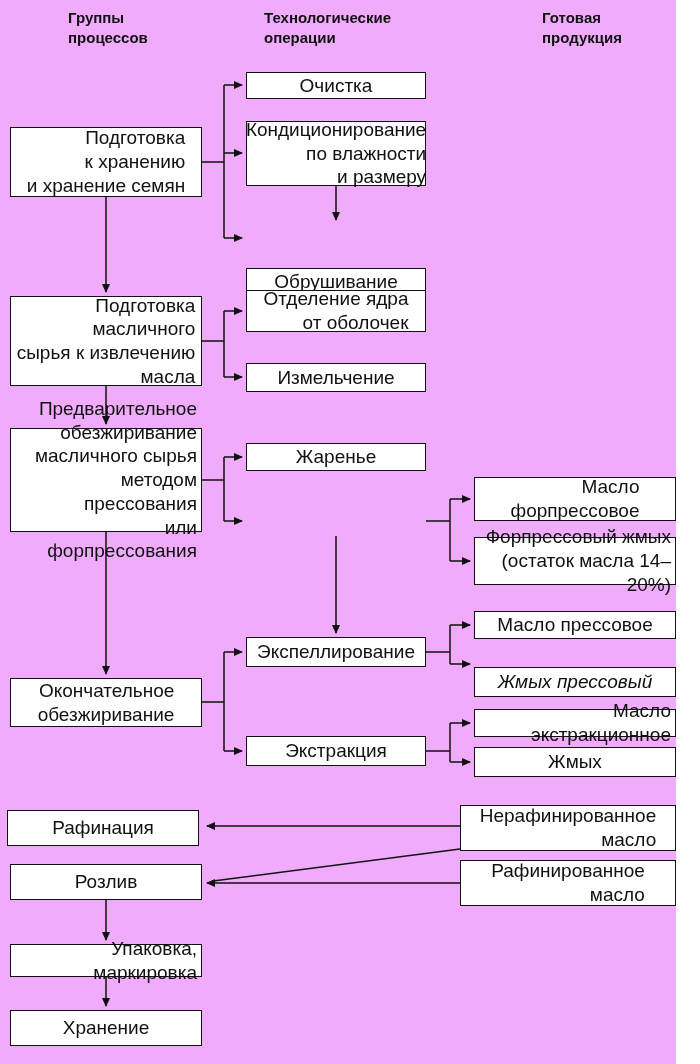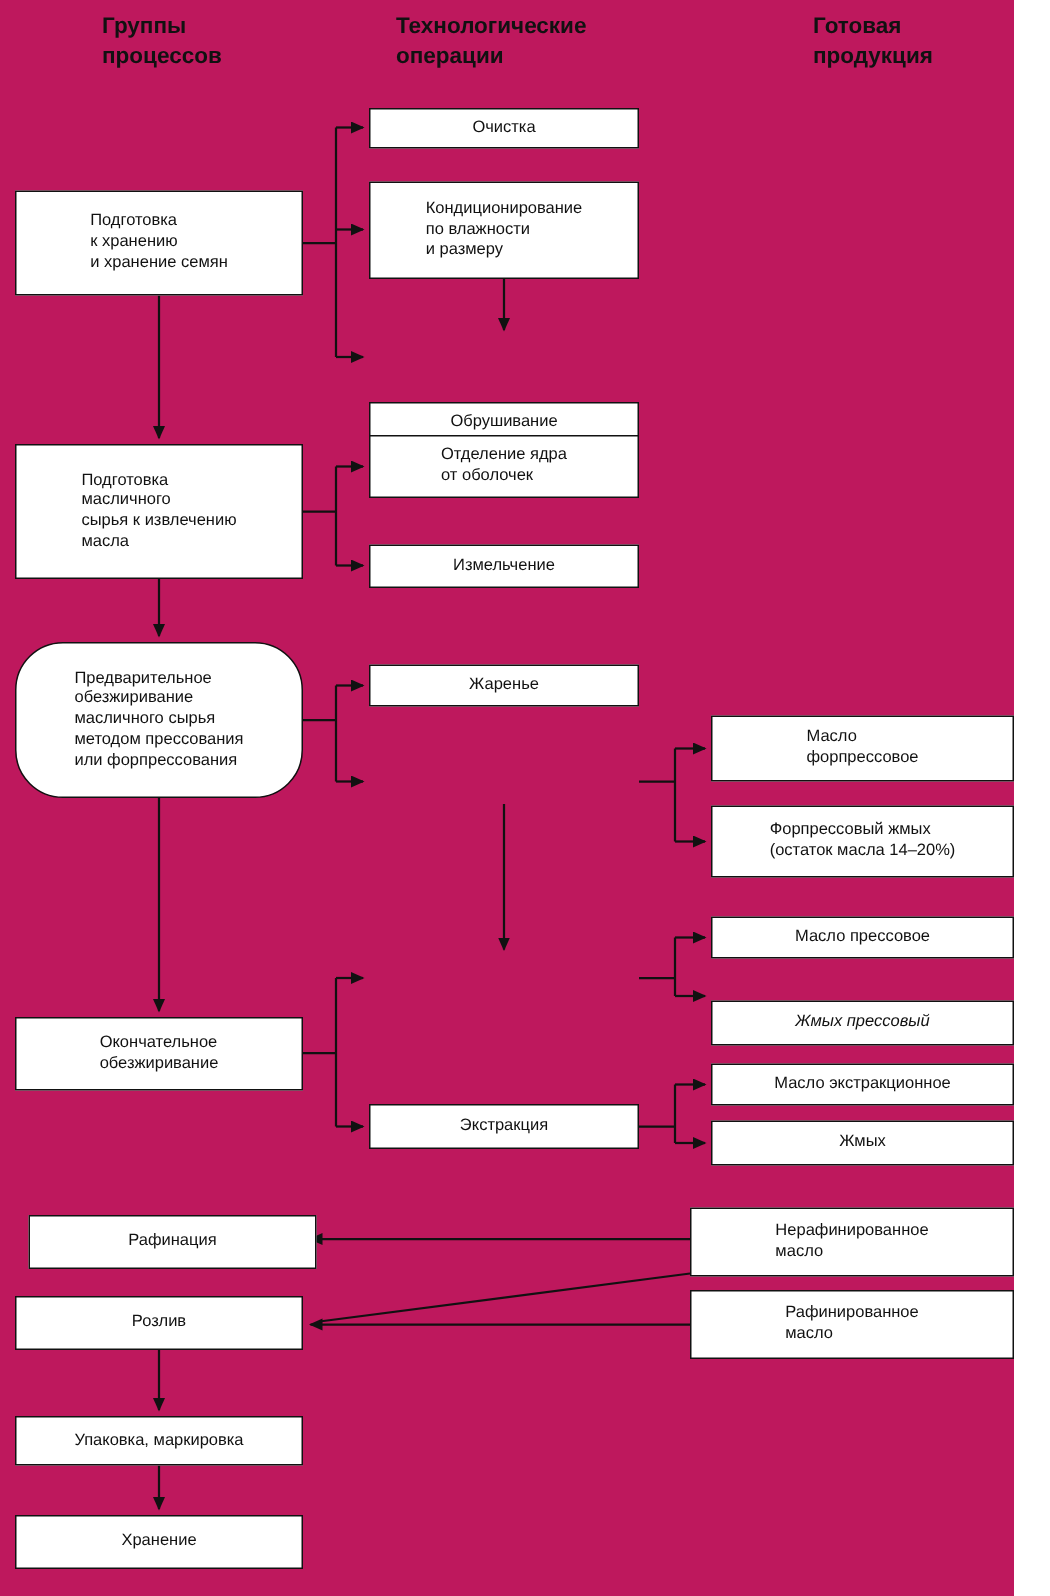--- a/index.html
+++ b/index.html
@@ -1,25 +1,25 @@
 <!DOCTYPE html>
 <html><head>
 <meta charset="utf-8">
 <style>
   html,body{margin:0;padding:0;background:#fff;}
   .canvas{
-    position:relative;width:676px;height:1064px;background:#be185d;
+    position:relative;width:676px;height:1064px;background:#f0abfc;
     font-family:"Liberation Sans",sans-serif;color:#111;overflow:hidden;
   }
   svg.connectors{position:absolute;left:0;top:0;width:700px;height:1064px;}
   .box{
     position:absolute;box-sizing:border-box;
     display:flex;align-items:center;justify-content:center;
-    text-align:left;border:1.6px solid #111;background:#fff;
-    white-space:pre-line;font-size:11px;line-height:1.25;
+    text-align:right;border:1.6px solid #111;background:#fff;
+    white-space:pre-line;font-size:19px;line-height:1.25;
     padding:2px 4px;
   }
   .hdr{
     position:absolute;font-weight:bold;font-size:15px;
     white-space:pre-line;line-height:1.35;
   }
 </style>
 </head>
 <body>
 
@@ -97,41 +97,42 @@
   <div class="hdr" style="left:542px;top:8px;">Готовая
 продукция</div>
 
   <div class="box" style="left:10px;top:127px;width:192px;height:70px;">Подготовка
 к хранению
 и хранение семян</div>
   <div class="box" style="left:10px;top:296px;width:192px;height:90px;">Подготовка
 масличного
 сырья к извлечению
 масла</div>
-  <div class="box" style="left:10px;top:428px;width:192px;height:104px;border-radius:32px;">Предварительное
+  <div class="box" style="left:10px;top:428px;width:192px;height:104px;">Предварительное
 обезжиривание
 масличного сырья
 методом прессования
 или форпрессования</div>
   <div class="box" style="left:10px;top:678px;width:192px;height:49px;">Окончательное
 обезжиривание</div>
-  <div class="box" style="left:19px;top:810px;width:192px;height:36px;">Рафинация</div>
+  <div class="box" style="left:7px;top:810px;width:192px;height:36px;">Рафинация</div>
   <div class="box" style="left:10px;top:864px;width:192px;height:36px;">Розлив</div>
   <div class="box" style="left:10px;top:944px;width:192px;height:33px;">Упаковка, маркировка</div>
   <div class="box" style="left:10px;top:1010px;width:192px;height:36px;">Хранение</div>
 
   <div class="box" style="left:246px;top:72px;width:180px;height:27px;">Очистка</div>
   <div class="box" style="left:246px;top:121px;width:180px;height:65px;">Кондиционирование
 по влажности
 и размеру</div>
   <div class="box" style="left:246px;top:224px;width:180px;height:28px;margin-top:44px;">Обрушивание</div>
   <div class="box" style="left:246px;top:290px;width:180px;height:42px;">Отделение ядра
 от оболочек</div>
   <div class="box" style="left:246px;top:363px;width:180px;height:29px;">Измельчение</div>
   <div class="box" style="left:246px;top:443px;width:180px;height:28px;">Жаренье</div>
+  <div class="box" style="left:246px;top:637px;width:180px;height:30px;">Экспеллирование</div>
   <div class="box" style="left:246px;top:736px;width:180px;height:30px;">Экстракция</div>
 
   <div class="box" style="left:474px;top:477px;width:202px;height:44px;">Масло
 форпрессовое</div>
   <div class="box" style="left:474px;top:537px;width:202px;height:48px;">Форпрессовый жмых
 (остаток масла 14–20%)</div>
   <div class="box" style="left:474px;top:611px;width:202px;height:28px;">Масло прессовое</div>
   <div class="box" style="left:474px;top:667px;width:202px;height:30px;font-style:italic;">Жмых прессовый</div>
   <div class="box" style="left:474px;top:709px;width:202px;height:28px;">Масло экстракционное</div>
   <div class="box" style="left:474px;top:747px;width:202px;height:30px;">Жмых</div>

